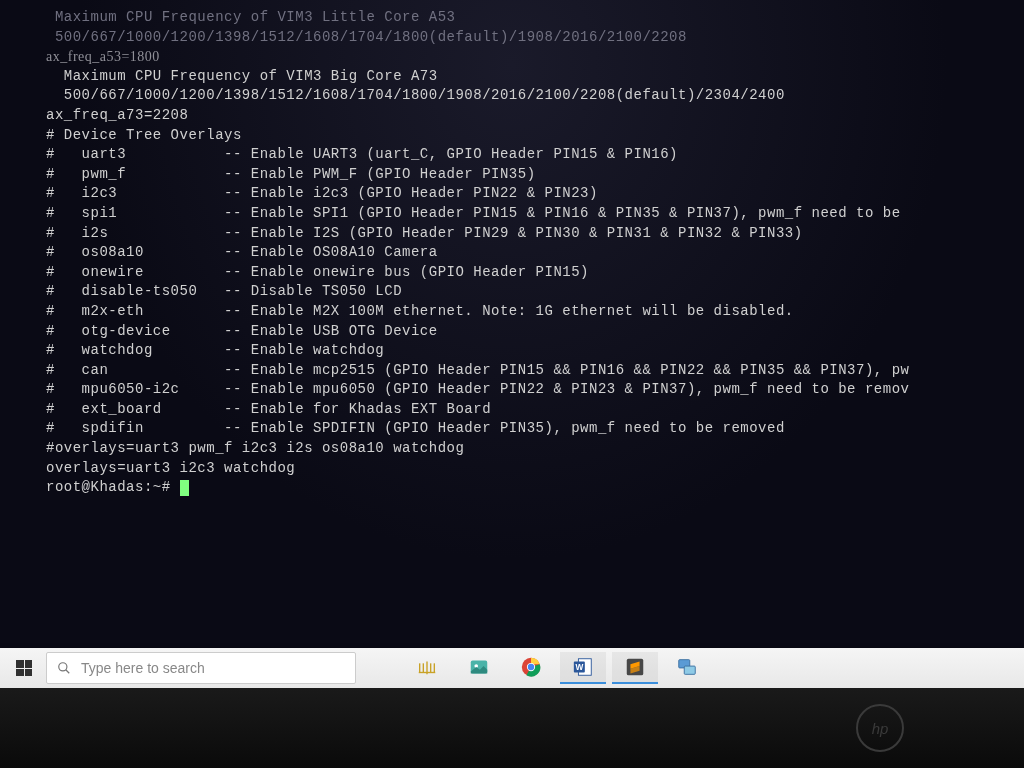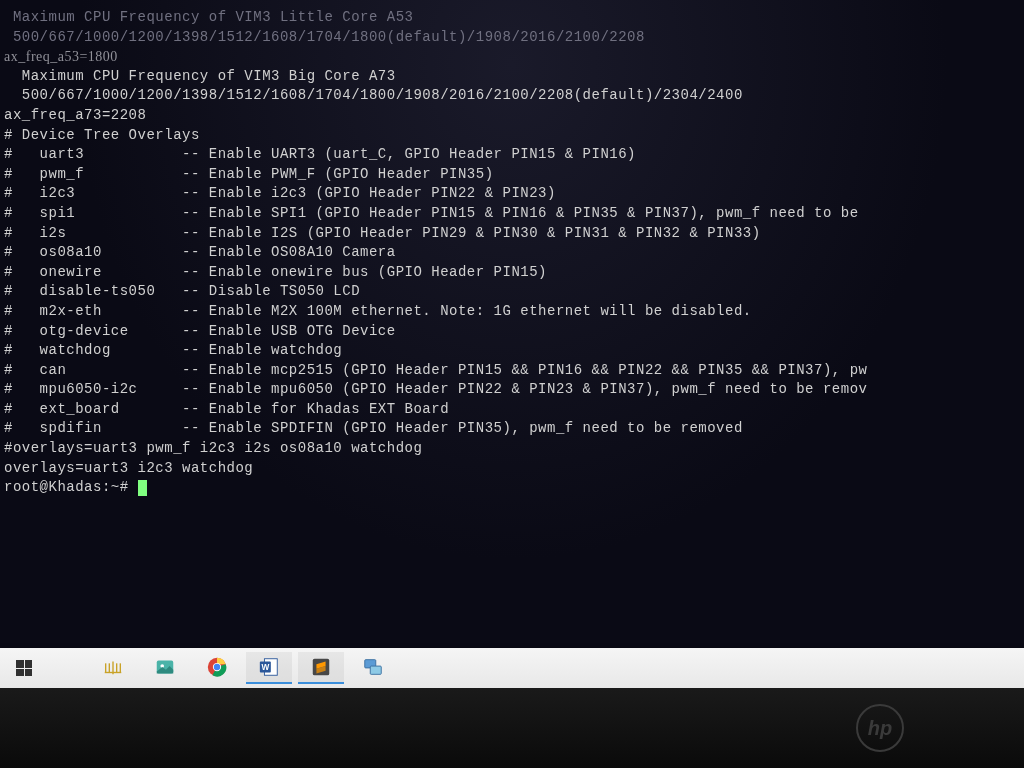--- a/index.html
+++ b/index.html
@@ -21,20 +21,21 @@
       padding: 8px 0 8px 4px;
       line-height: 1.4;
       white-space: pre;
       height: 648px;
       overflow: hidden;
       background: radial-gradient(ellipse at 50% 10%, #1a1a2a 0%, #0a0a15 60%);
     }
     .terminal-line {
       white-space: pre;
       letter-spacing: 0.5px;
+      margin-left: 42px;
     }
     .faded {
       color: #707080;
     }
     .dim {
       color: #909098;
       font-family: Liberation Serif, serif;
     }
     .cursor {
       background: #80ff80;
@@ -139,38 +140,45 @@
     .hp-logo {
       width: 48px;
       height: 48px;
       border-radius: 50%;
       border: 2px solid #3a3a3a;
       display: flex;
       align-items: center;
       justify-content: center;
       color: #3a3a3a;
       font-family: Arial, sans-serif;
-      font-size: 20px;
+      font-size: 15px;
       font-style: italic;
-      font-weight: bold;
+      font-weight: normal;
     }
   </style>
 </head>
 <body>
 
 <div class="terminal" id="terminal-container"><div class="terminal-line faded"></div><div class="terminal-line faded"></div><div class="terminal-line faded"> Maximum CPU Frequency of VIM3 Little Core A53</div><div class="terminal-line faded"> 500/667/1000/1200/1398/1512/1608/1704/1800(default)/1908/2016/2100/2208</div><div class="terminal-line dim">ax_freq_a53=1800</div><div class="terminal-line "></div><div class="terminal-line ">  Maximum CPU Frequency of VIM3 Big Core A73</div><div class="terminal-line ">  500/667/1000/1200/1398/1512/1608/1704/1800/1908/2016/2100/2208(default)/2304/2400</div><div class="terminal-line ">ax_freq_a73=2208</div><div class="terminal-line "></div><div class="terminal-line "># Device Tree Overlays</div><div class="terminal-line ">#   uart3           -- Enable UART3 (uart_C, GPIO Header PIN15 &amp; PIN16)</div><div class="terminal-line ">#   pwm_f           -- Enable PWM_F (GPIO Header PIN35)</div><div class="terminal-line ">#   i2c3            -- Enable i2c3 (GPIO Header PIN22 &amp; PIN23)</div><div class="terminal-line ">#   spi1            -- Enable SPI1 (GPIO Header PIN15 &amp; PIN16 &amp; PIN35 &amp; PIN37), pwm_f need to be</div><div class="terminal-line ">#   i2s             -- Enable I2S (GPIO Header PIN29 &amp; PIN30 &amp; PIN31 &amp; PIN32 &amp; PIN33)</div><div class="terminal-line ">#   os08a10         -- Enable OS08A10 Camera</div><div class="terminal-line ">#   onewire         -- Enable onewire bus (GPIO Header PIN15)</div><div class="terminal-line ">#   disable-ts050   -- Disable TS050 LCD</div><div class="terminal-line ">#   m2x-eth         -- Enable M2X 100M ethernet. Note: 1G ethernet will be disabled.</div><div class="terminal-line ">#   otg-device      -- Enable USB OTG Device</div><div class="terminal-line ">#   watchdog        -- Enable watchdog</div><div class="terminal-line ">#   can             -- Enable mcp2515 (GPIO Header PIN15 &amp;&amp; PIN16 &amp;&amp; PIN22 &amp;&amp; PIN35 &amp;&amp; PIN37), pw</div><div class="terminal-line ">#   mpu6050-i2c     -- Enable mpu6050 (GPIO Header PIN22 &amp; PIN23 &amp; PIN37), pwm_f need to be remov</div><div class="terminal-line ">#   ext_board       -- Enable for Khadas EXT Board</div><div class="terminal-line ">#   spdifin         -- Enable SPDIFIN (GPIO Header PIN35), pwm_f need to be removed</div><div class="terminal-line ">#overlays=uart3 pwm_f i2c3 i2s os08a10 watchdog</div><div class="terminal-line ">overlays=uart3 i2c3 watchdog</div><div class="terminal-line"><span>root@Khadas:~# </span><span class="cursor"></span></div></div>
 
 <div class="taskbar">
   <div class="start-button">
     <div class="win-icon">
       <span></span>
         <span></span>
         <span></span>
         <span></span>
     </div>
+  </div>
+  <div class="search-box">
+    <svg class="search-icon-svg" viewBox="0 0 24 24">
+      <circle cx="10" cy="10" r="7"></circle>
+      <line x1="21" y1="21" x2="15" y2="15"></line>
+    </svg>
+    <span class="search-placeholder">Type here to search</span>
   </div>
   <div class="taskbar-spacer"></div>
   <div class="taskbar-apps">
     <div class="taskbar-app">
       <svg class="app-icon" viewBox="0 0 24 24">
         <g stroke="#c9a227" stroke-width="1.5" fill="none">
           <line x1="4" y1="8" x2="4" y2="18"></line>
             <line x1="8" y1="8" x2="8" y2="18"></line>
           <line x1="12" y1="6" x2="12" y2="20"></line>
             <line x1="16" y1="8" x2="16" y2="18"></line>

